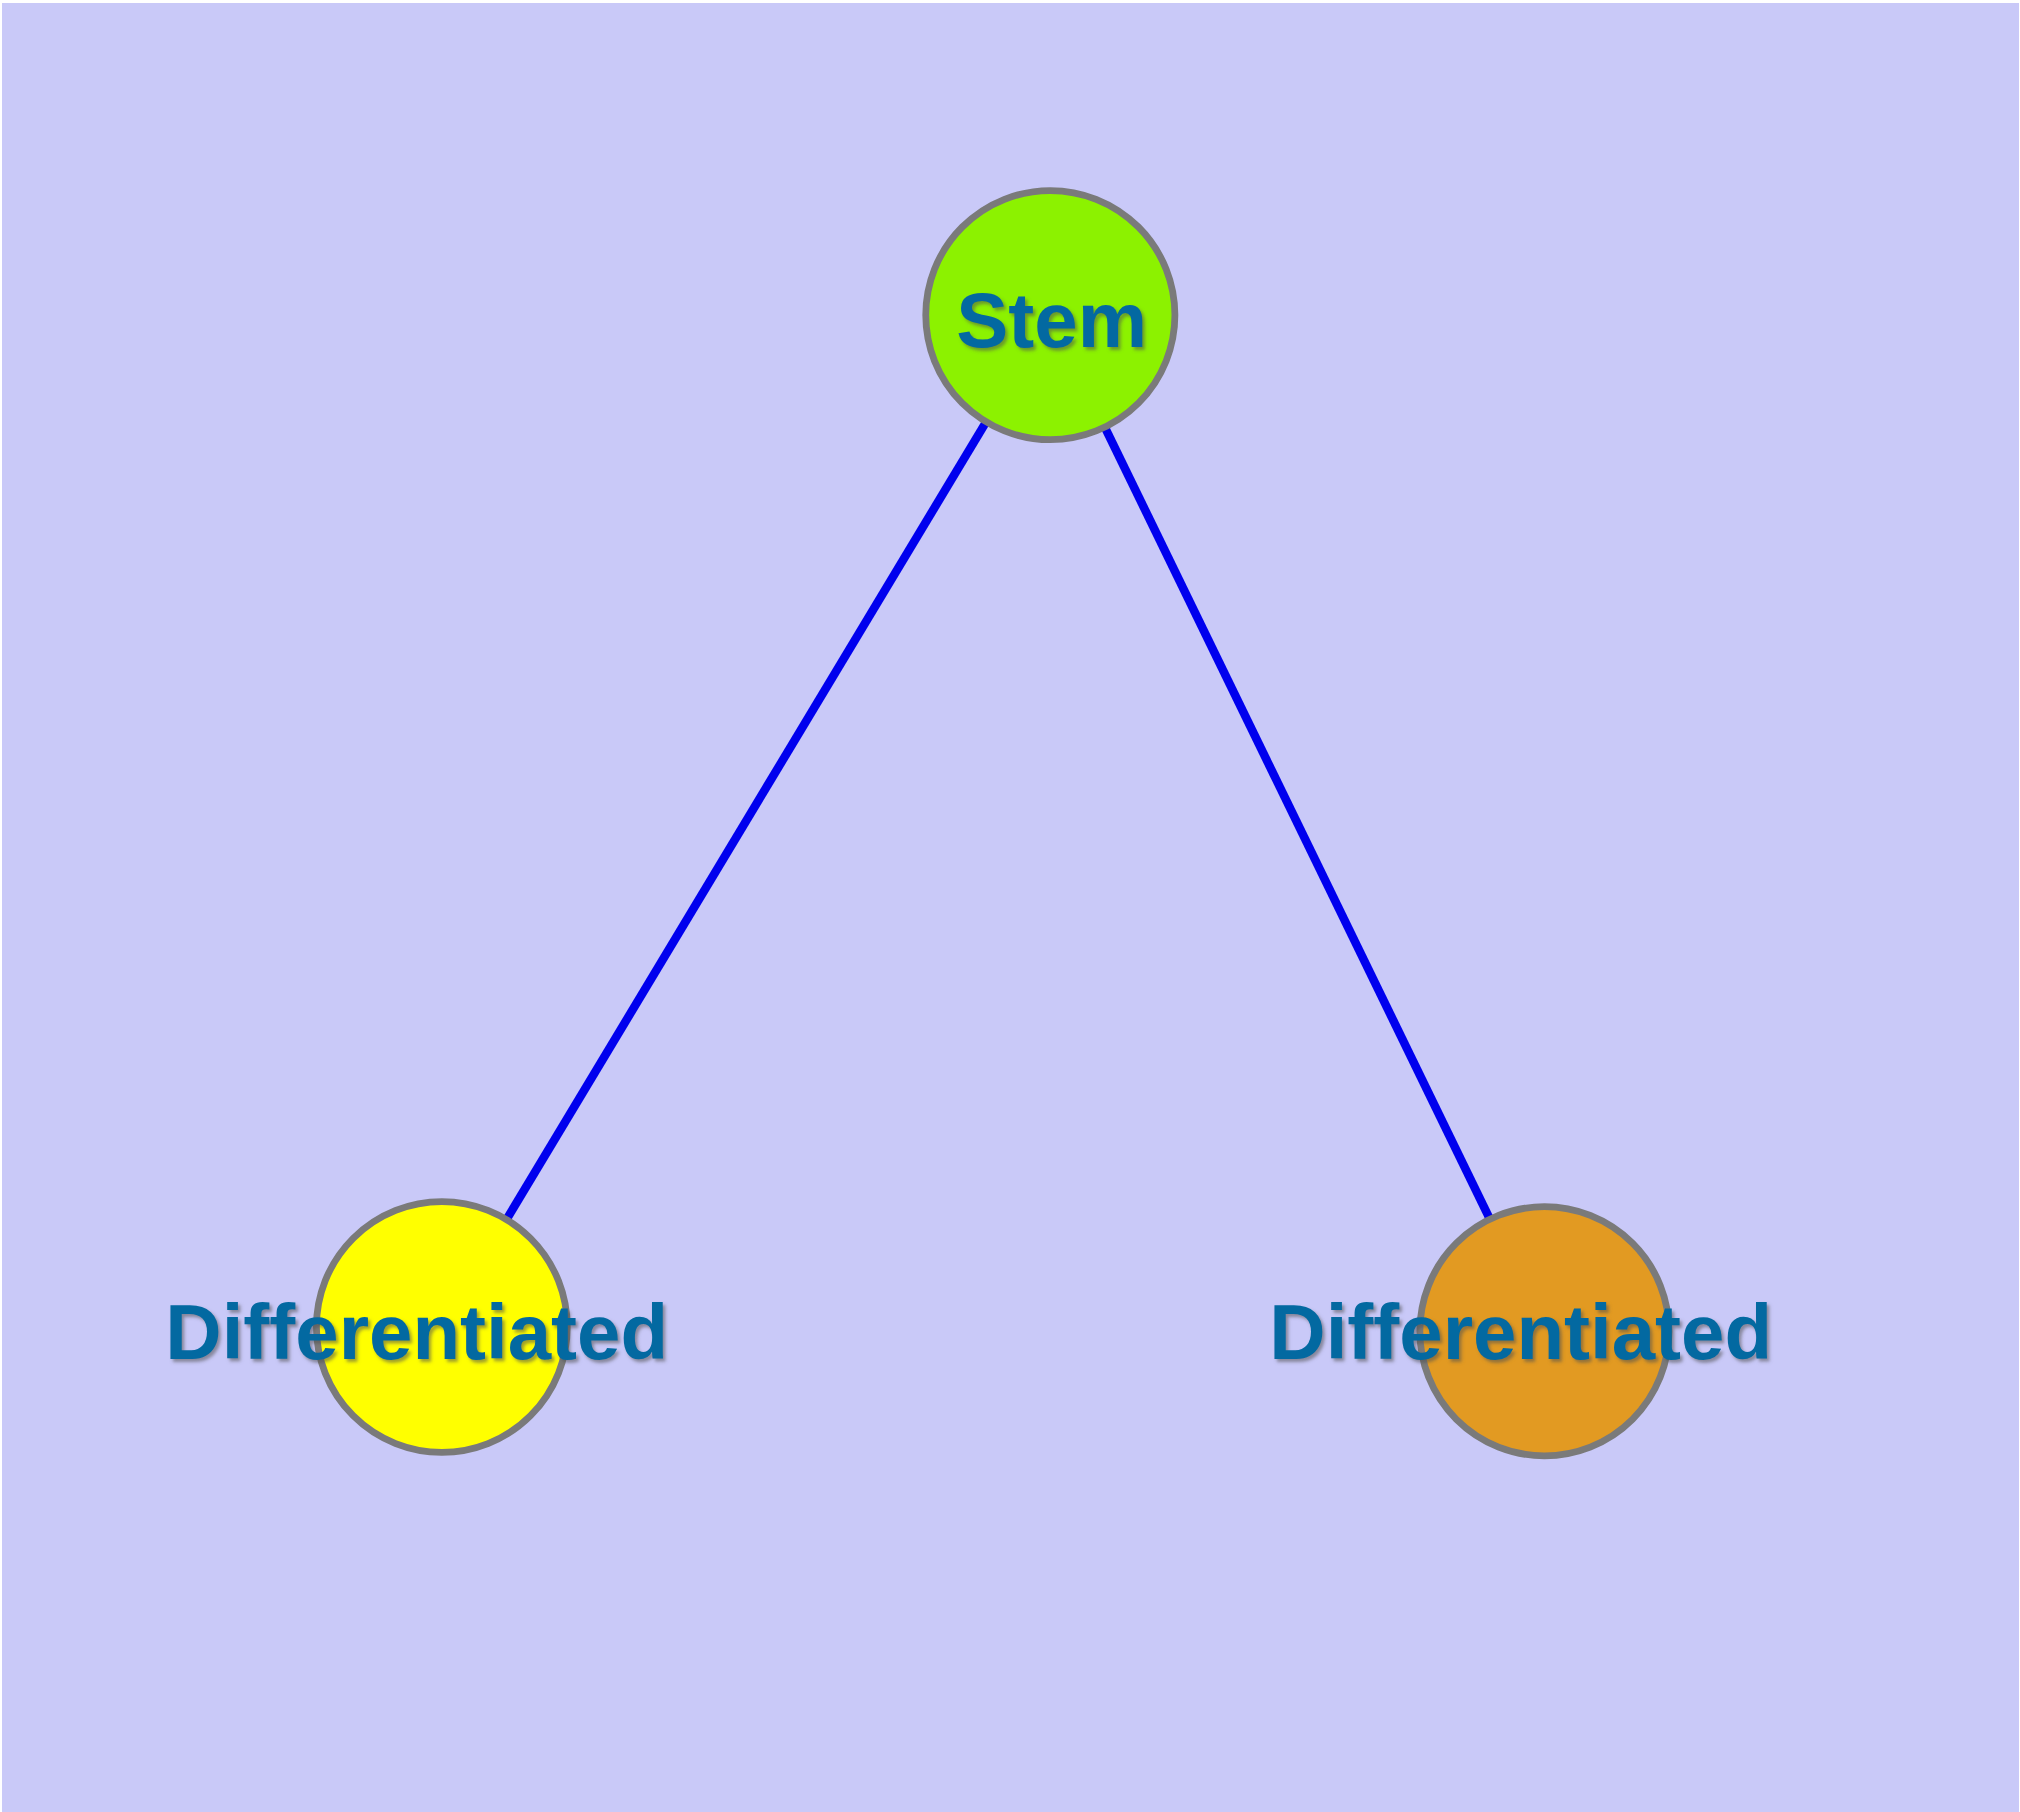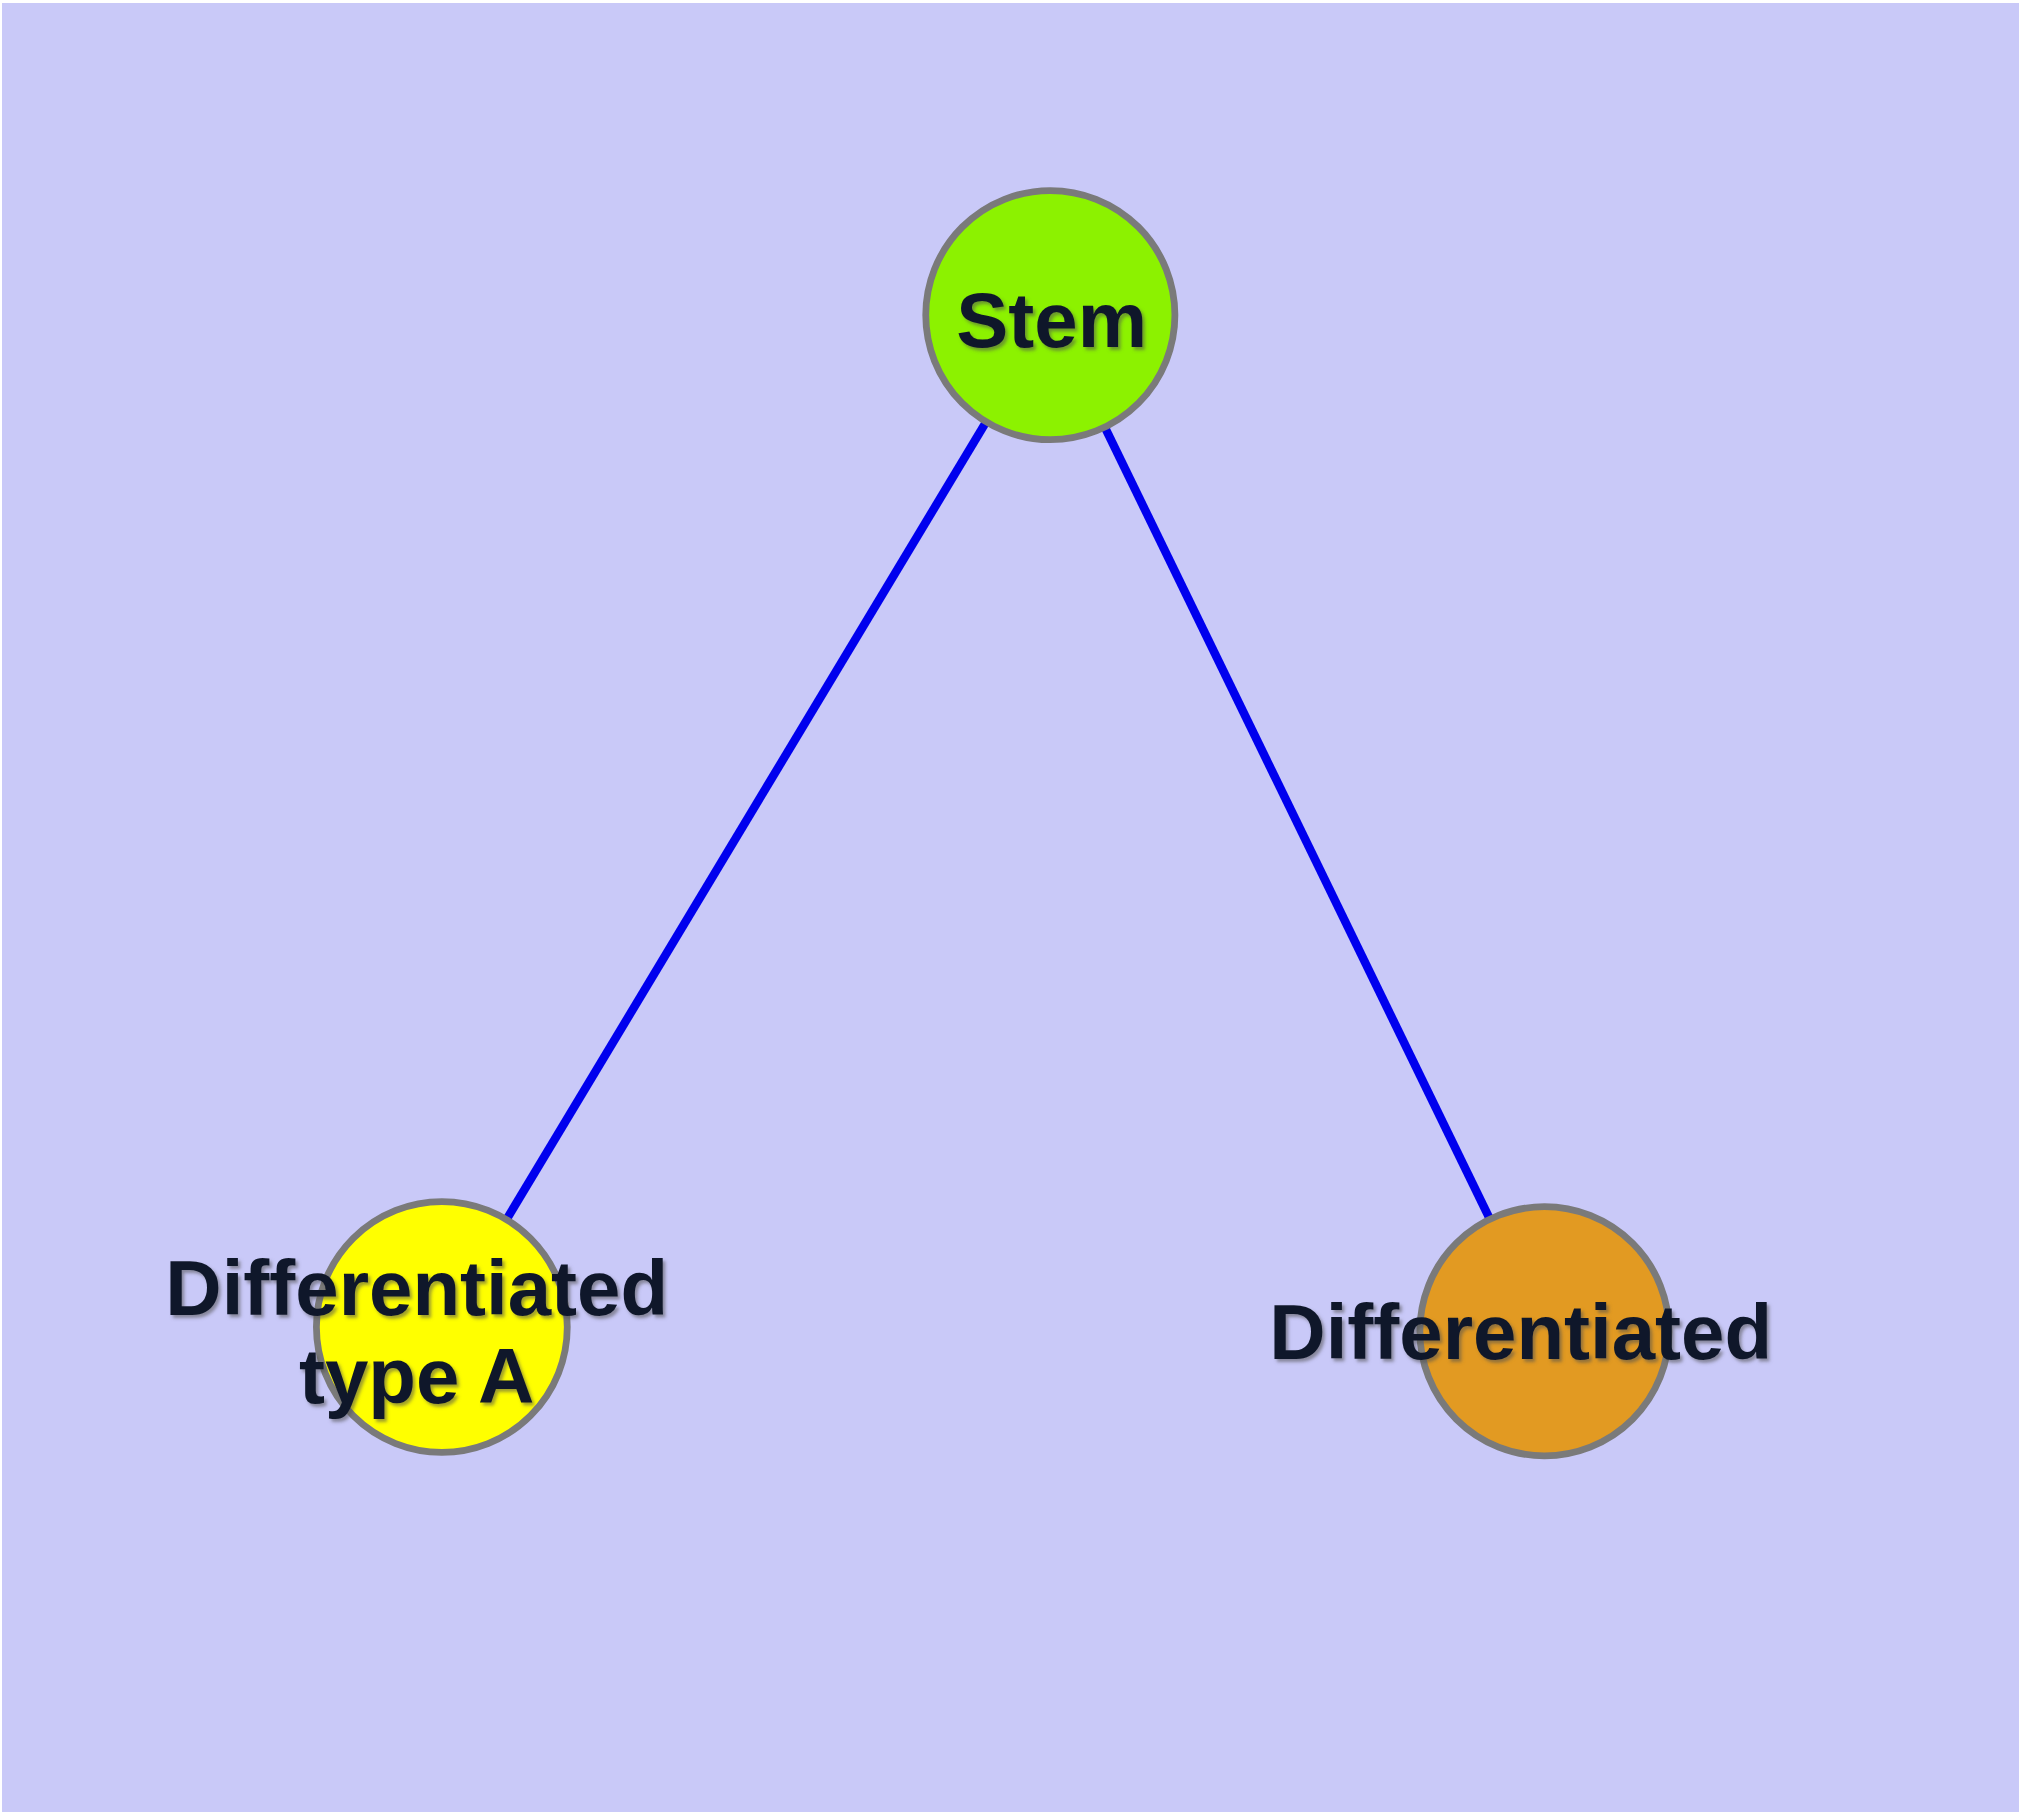--- a/index.html
+++ b/index.html
@@ -31,21 +31,21 @@
     fill: none;
   }
   .node-circle {
     stroke-width: 8px;
   }
   .node-label {
     position: absolute;
     transform: translate(-50%, -50%);
     text-align: center;
     white-space: nowrap;
-    color: #0f172a;
+    color: #0369a1;
     font-weight: bold;
     font-size: 78px;
     line-height: 88px;
     text-shadow: 2.5px 2.5px 3.4px rgba(80, 80, 80, 0.55);
   }
   .node-label .line {
     display: block;
   }
 </style>
 </head>
@@ -63,21 +63,20 @@
       <circle class="node-circle" cx="519" cy="1562" r="148" fill="#ffff00" stroke="#7a7a7a"></circle>
       <circle class="node-circle" cx="1820" cy="1567" r="147" fill="#e29a22" stroke="#7a7a7a"></circle>
     </svg>
 
     <div class="node-label" style="left:1050px; top:317px;">
       <span class="line">Stem</span>
     </div>
 
     <div class="node-label" style="left:415px; top:1329px;">
       <span class="line">Differentiated</span>
-      <span class="line">type A</span>
     </div>
 
     <div class="node-label" style="left:1519px; top:1329px;">
       <span class="line">Differentiated</span>
     </div>
 
   </div>
 </div>
 
 

